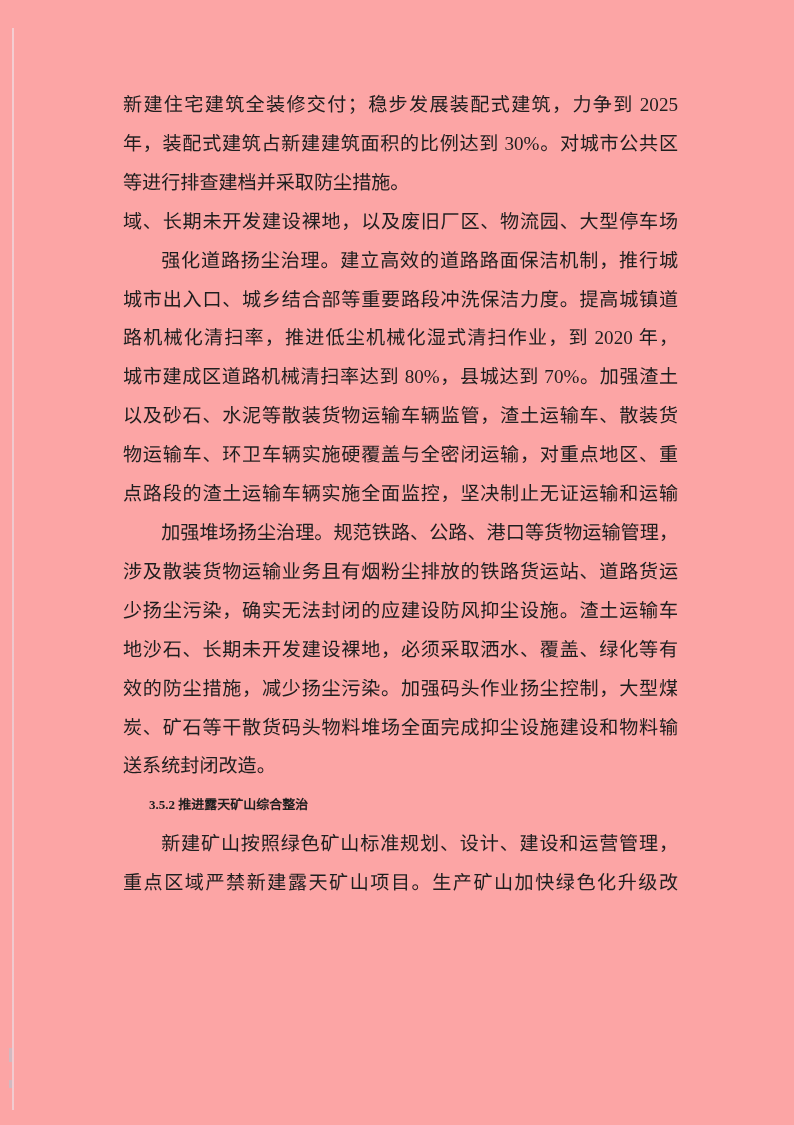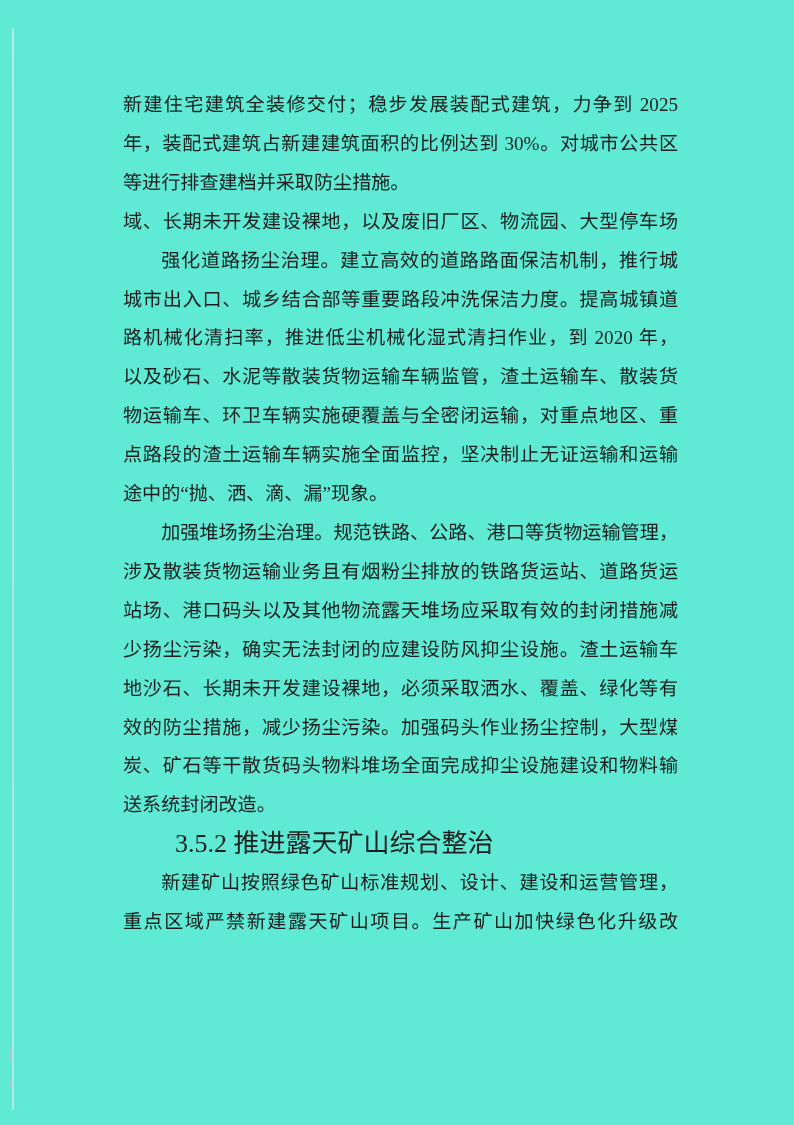--- a/index.html
+++ b/index.html
@@ -9,21 +9,21 @@
   body {
     width: 794px;
     height: 1125px;
     background: #ffffff;
     overflow: hidden;
   }
   .page {
     position: relative;
     width: 794px;
     height: 1125px;
-    background: #5eead4;
+    background: #fca5a5;
     overflow: hidden;
     font-family: "Liberation Serif", "DejaVu Serif", serif;
   }
   
   .scan-edge {
     position: absolute;
     left: 12px;
     top: 28px;
     width: 2px;
     height: 1082px;
@@ -54,22 +54,22 @@
     overflow: hidden;
     white-space: normal;
   }
   .line.last {
     text-align-last: left;
   }
   .line.indent {
     text-indent: 2em;
   }
   .line.heading {
-    font-weight: 400;
-    font-size: 26px;
+    font-weight: 700;
+    font-size: 13px;
     text-align-last: left;
   }
 </style>
 </head>
 <body>
 
 <div class="page">
   <div class="scan-edge"></div>
   <div class="speck s1"></div>
   <div class="speck s2"></div>
@@ -77,29 +77,28 @@
       <div>
         <div class="line">新建住宅建筑全装修交付；稳步发展装配式建筑，力争到 2025</div>
         <div class="line">年，装配式建筑占新建建筑面积的比例达到 30%。对城市公共区</div>
         <div class="line last">等进行排查建档并采取防尘措施。</div>
         <div class="line">域、长期未开发建设裸地，以及废旧厂区、物流园、大型停车场</div>
       </div>
       <div>
         <div class="line indent">强化道路扬尘治理。建立高效的道路路面保洁机制，推行城</div>
         <div class="line">城市出入口、城乡结合部等重要路段冲洗保洁力度。提高城镇道</div>
         <div class="line">路机械化清扫率，推进低尘机械化湿式清扫作业，到 2020 年，</div>
+        <div class="line">城市建成区道路机械清扫率达到 80%，县城达到 70%。加强渣土</div>
         <div class="line">以及砂石、水泥等散装货物运输车辆监管，渣土运输车、散装货</div>
         <div class="line">物运输车、环卫车辆实施硬覆盖与全密闭运输，对重点地区、重</div>
         <div class="line">点路段的渣土运输车辆实施全面监控，坚决制止无证运输和运输</div>
-        <div class="line last">途中的“抛、洒、滴、漏”现象。</div>
       </div>
       <div>
         <div class="line indent">加强堆场扬尘治理。规范铁路、公路、港口等货物运输管理，</div>
         <div class="line">涉及散装货物运输业务且有烟粉尘排放的铁路货运站、道路货运</div>
-        <div class="line">站场、港口码头以及其他物流露天堆场应采取有效的封闭措施减</div>
         <div class="line">少扬尘污染，确实无法封闭的应建设防风抑尘设施。渣土运输车</div>
         <div class="line">地沙石、长期未开发建设裸地，必须采取洒水、覆盖、绿化等有</div>
         <div class="line">效的防尘措施，减少扬尘污染。加强码头作业扬尘控制，大型煤</div>
         <div class="line">炭、矿石等干散货码头物料堆场全面完成抑尘设施建设和物料输</div>
         <div class="line last">送系统封闭改造。</div>
       </div>
       <div>
         <div class="line heading indent last">3.5.2 推进露天矿山综合整治</div>
       </div>
       <div>

